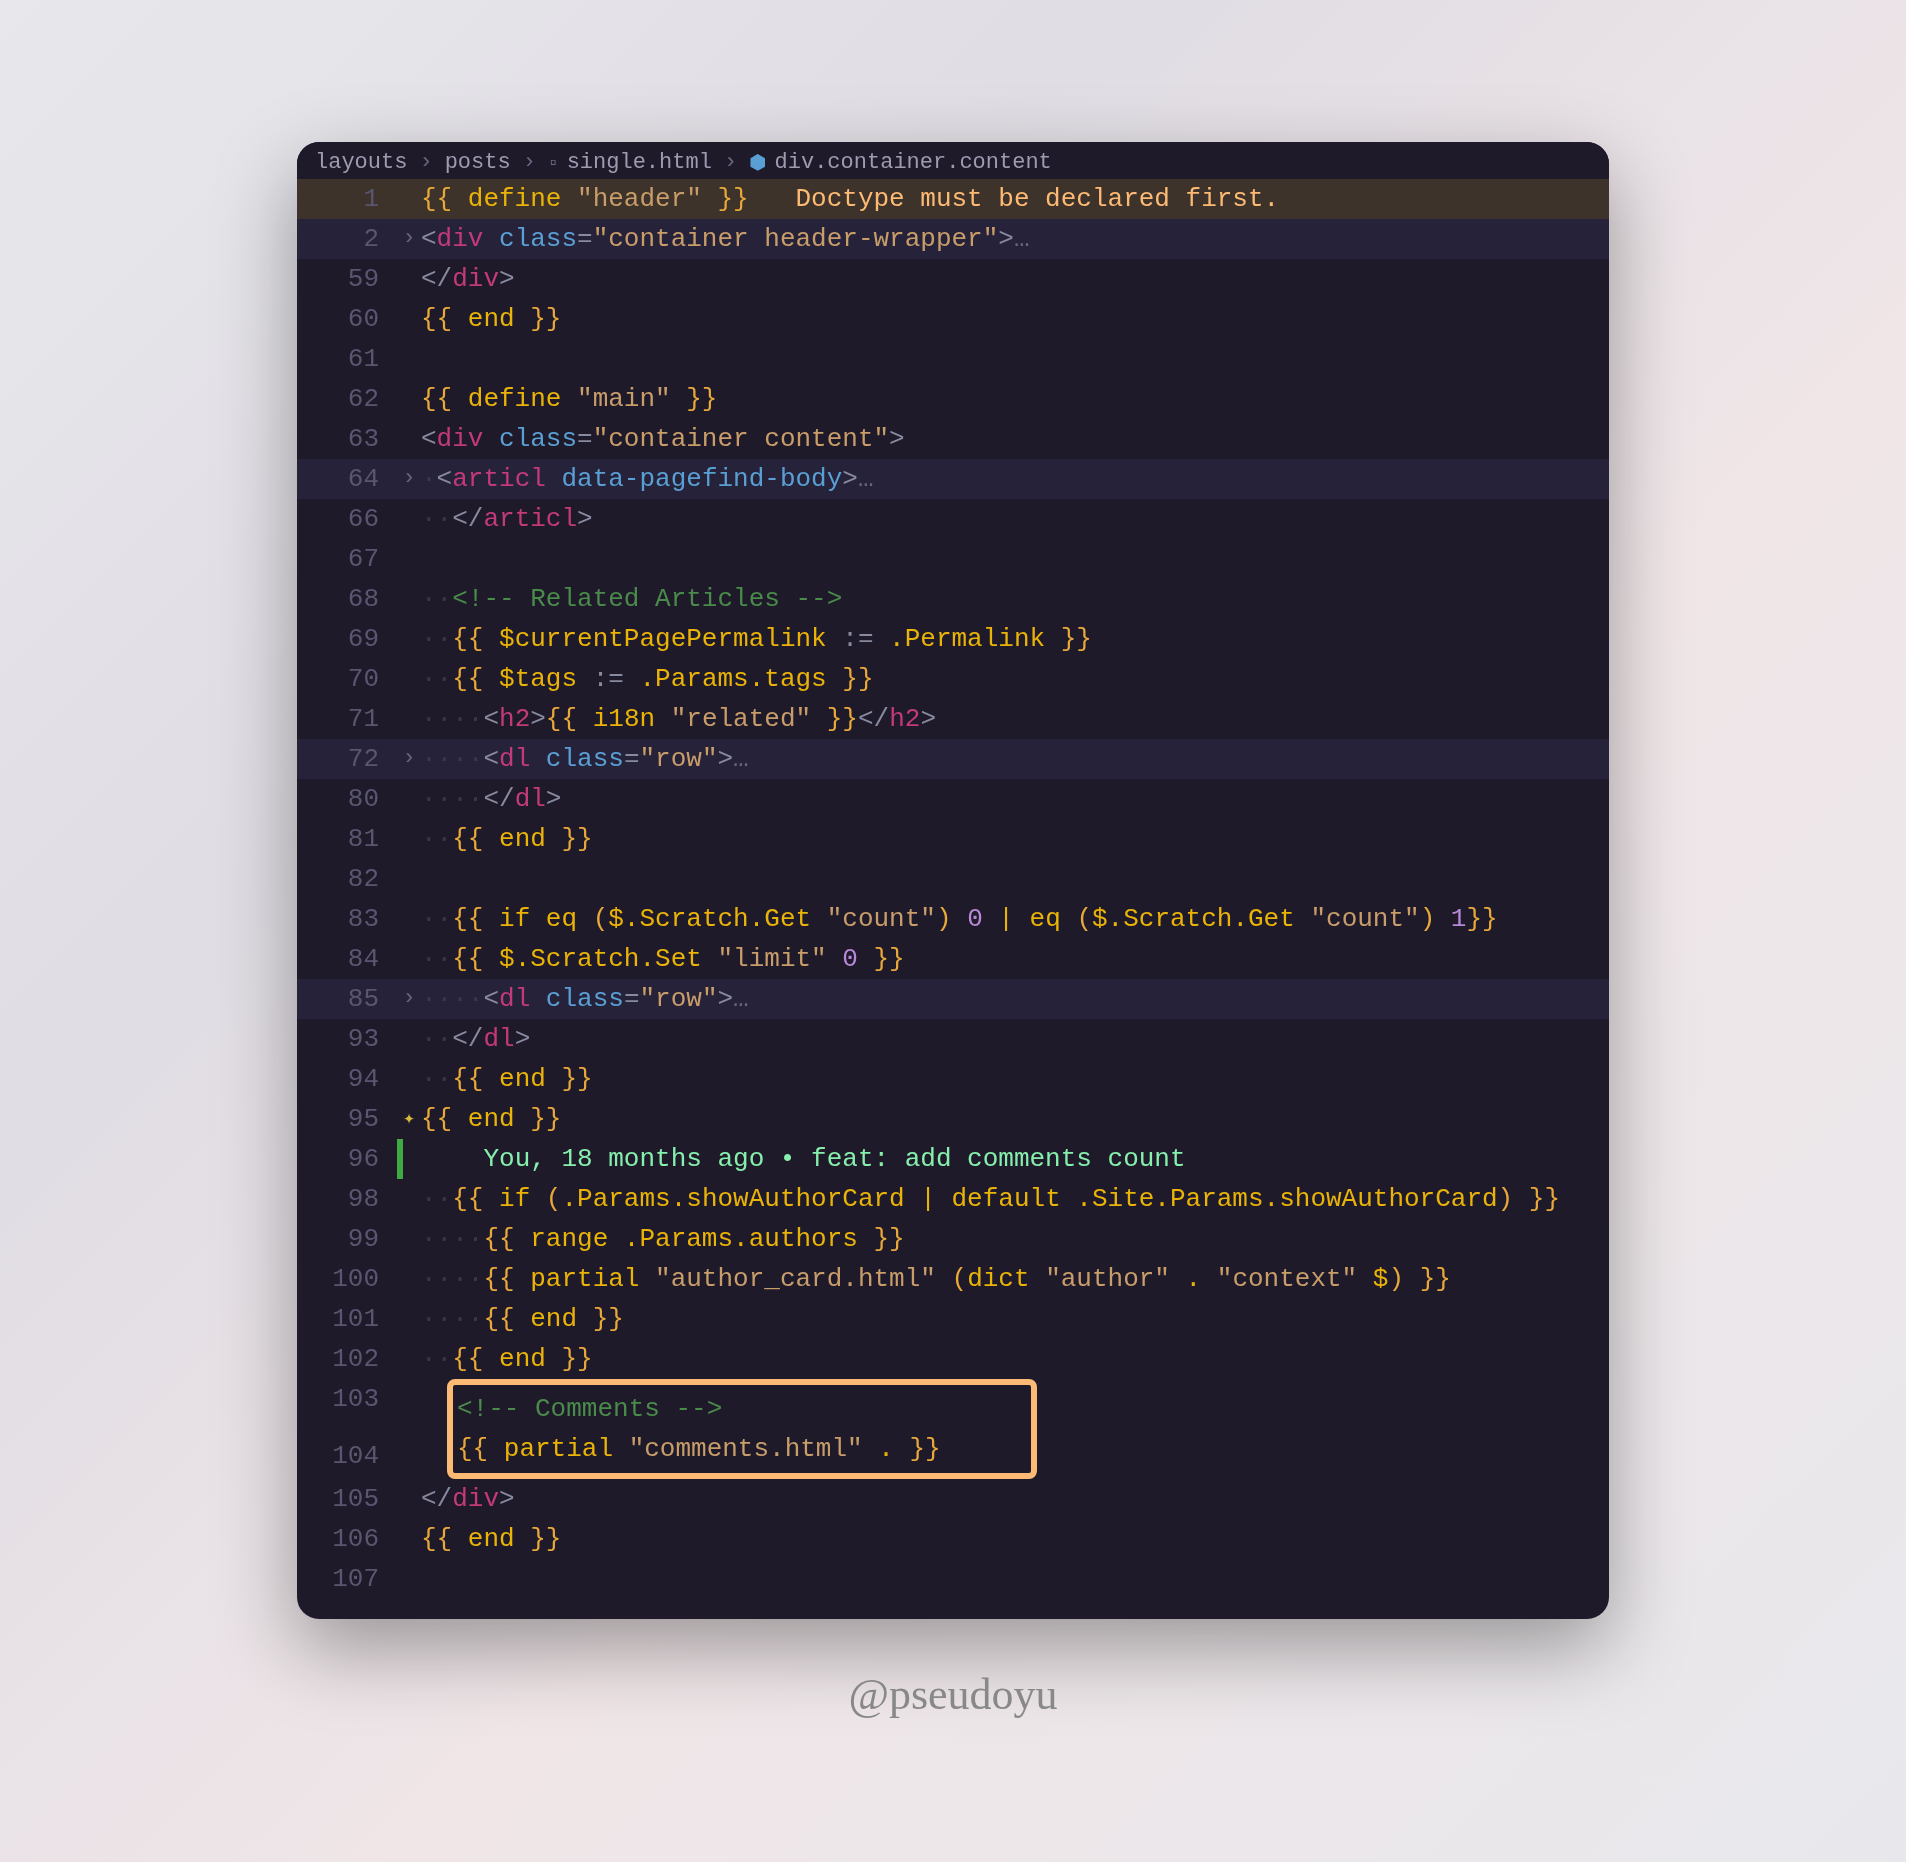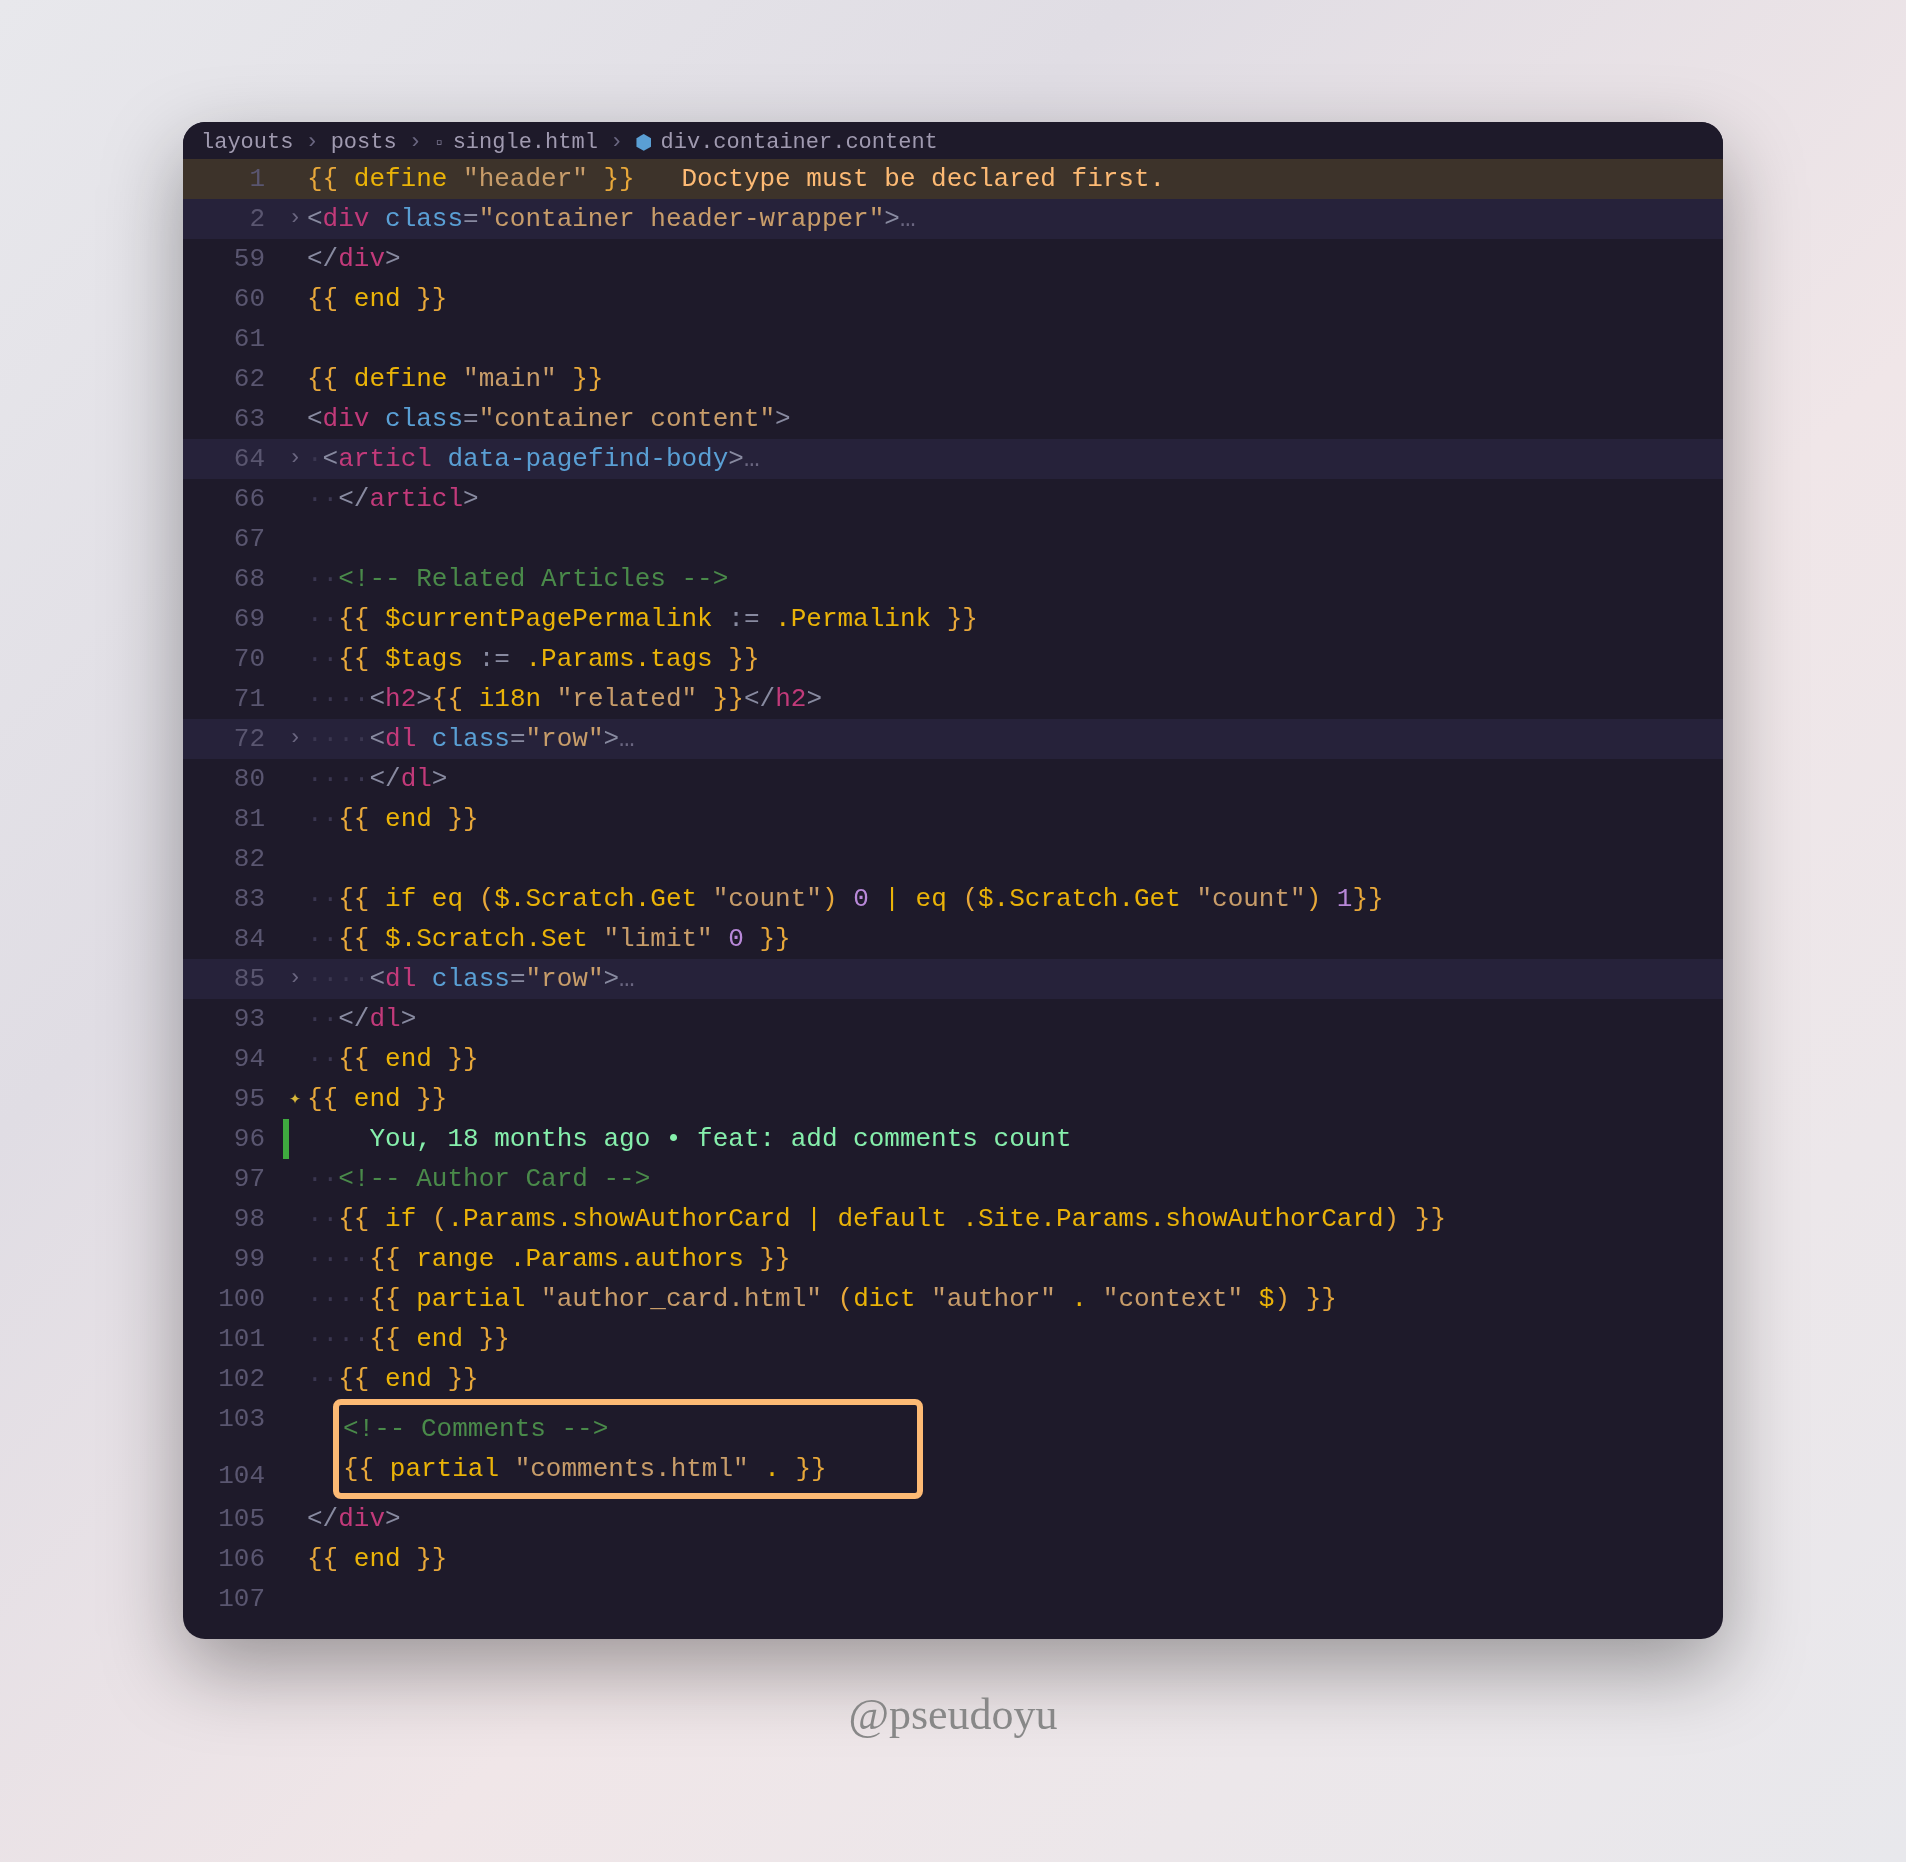--- a/index.html
+++ b/index.html
@@ -7,21 +7,21 @@
     background: linear-gradient(135deg, #e8e8ec 0%, #e0dde4 30%, #f0e6e8 60%, #e8e8ec 100%);
     font-family: 'Menlo', 'Monaco', 'Courier New', monospace;
     display: flex;
     flex-direction: column;
     align-items: center;
     justify-content: center;
     min-height: 100vh;
     padding: 60px 20px;
   }
   .editor-window {
-    width: 1540px;
+    width: 1312px;
     background: #1e1a2a;
     border-radius: 22px;
     overflow: hidden;
     box-shadow: 0 30px 80px rgba(0,0,0,0.35);
   }
   .breadcrumb {
     display: flex;
     align-items: center;
     padding: 8px 18px 4px;
     font-size: 22px;
@@ -273,25 +273,20 @@
       <span class="fold"> </span>
       <span class="code"><span class="tok-delim">{{ </span><span class="tok-ident">end</span><span class="tok-delim"> }}</span></span>
     </div>
 
     <div class="line">
       <span class="gutter">96<span class="green-bar"></span></span>
       <span class="fold"> </span>
       <span class="code">    <span class="blame">You, 18 months ago • feat: add comments count</span></span>
     </div>
 
-    <div class="line">
-      <span class="gutter">97</span>
-      <span class="fold"> </span>
-      <span class="code"><span class="ws">··</span><span class="tok-comment">&lt;!-- Author Card --&gt;</span></span>
-    </div>
 
     <div class="line">
       <span class="gutter">98</span>
       <span class="fold"> </span>
       <span class="code"><span class="ws">··</span><span class="tok-delim">{{ </span><span class="tok-ident">if </span><span class="tok-bracket">(</span><span class="tok-ident">.Params.showAuthorCard | default .Site.Params.showAuthorCard</span><span class="tok-bracket">)</span><span class="tok-delim"> }}</span></span>
     </div>
 
     <div class="line">
       <span class="gutter">99</span>
       <span class="fold"> </span>

